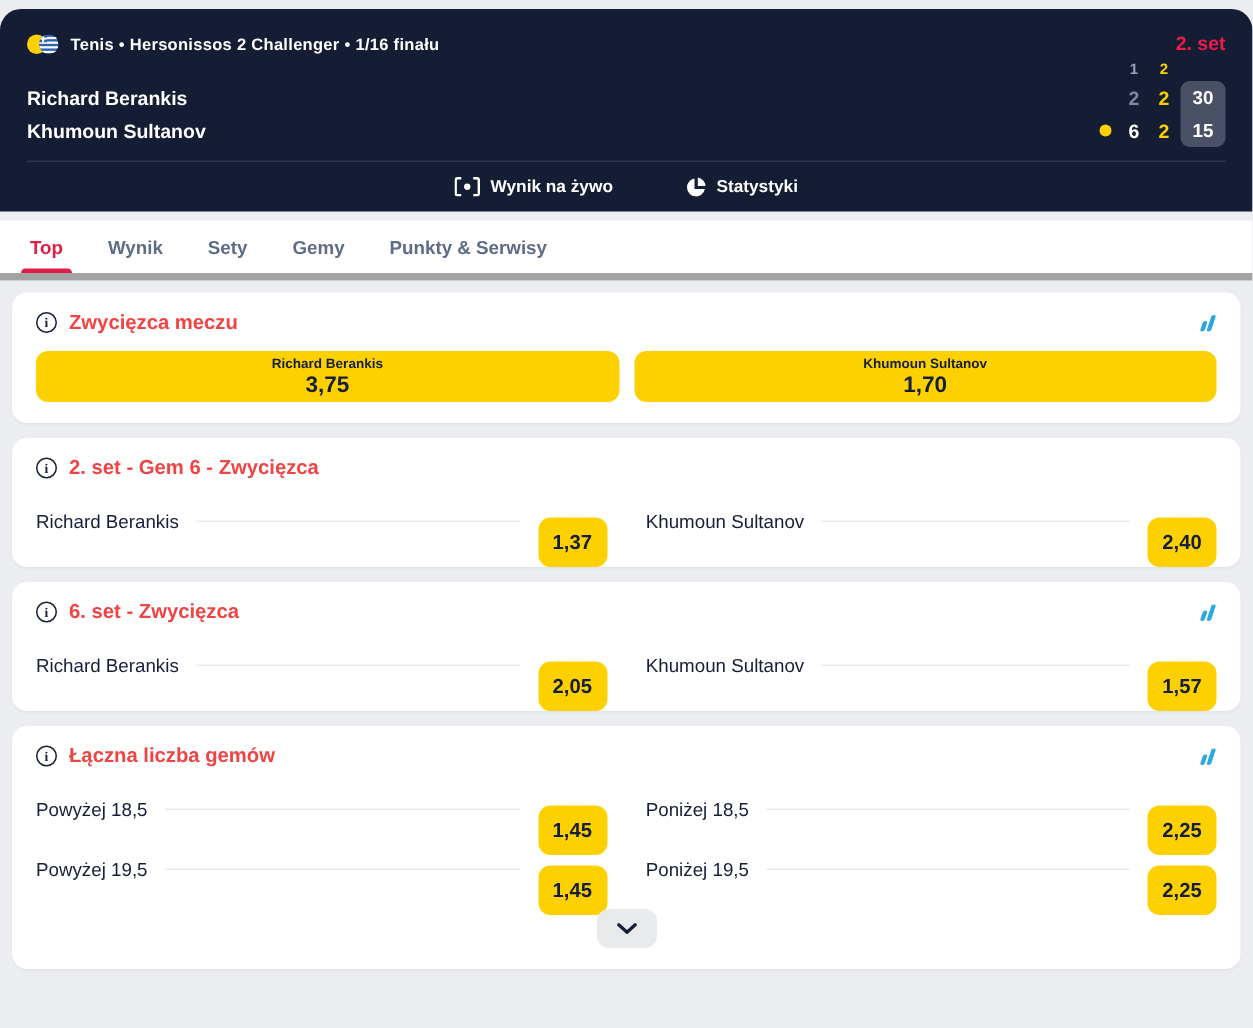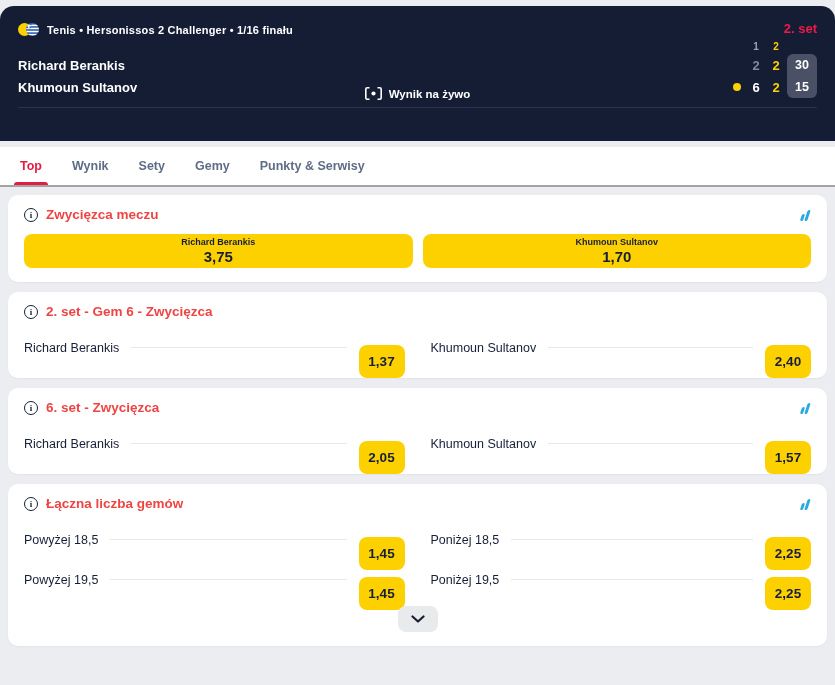--- a/index.html
+++ b/index.html
@@ -58,33 +58,33 @@
     background:#4a5166; border-radius:6px;
     width:30px; height:44px;
     display:flex; flex-direction:column; justify-content:space-around; align-items:center;
     color:#fff; font-size:12.5px; font-weight:bold;
   }
 
   .panel-actions {
     border-top:1px solid rgba(255,255,255,.1);
     margin-top:9px;
     height:34px;
-    display:flex; align-items:center; justify-content:center; gap:48px;flex-direction:column;
+    display:flex; align-items:center; justify-content:center; gap:48px;
   }
   .action-item { display:flex; align-items:center; gap:7px; cursor:pointer; }
   .action-label { color:#fff; font-size:11.5px; font-weight:bold; }
 
   
   .tab-bar {
     background:#fff;
     margin-top:6px;
     height:40px;
     display:flex; align-items:stretch; gap:30px;
     padding:0 20px;
-    border-bottom:2px solid #a3a3a3;
+    border-bottom:5px solid #a3a3a3;
   }
   .tab {
     display:flex; align-items:center;
     font-size:12.5px; font-weight:bold; color:#5f6c85;
     position:relative; cursor:pointer;
   }
   .tab.active { color:#e11d43; }
   .tab.active::after {
     content:""; position:absolute; left:-6px; right:-6px; bottom:0;
     height:3px; background:#e11d43; border-radius:3px 3px 0 0;

